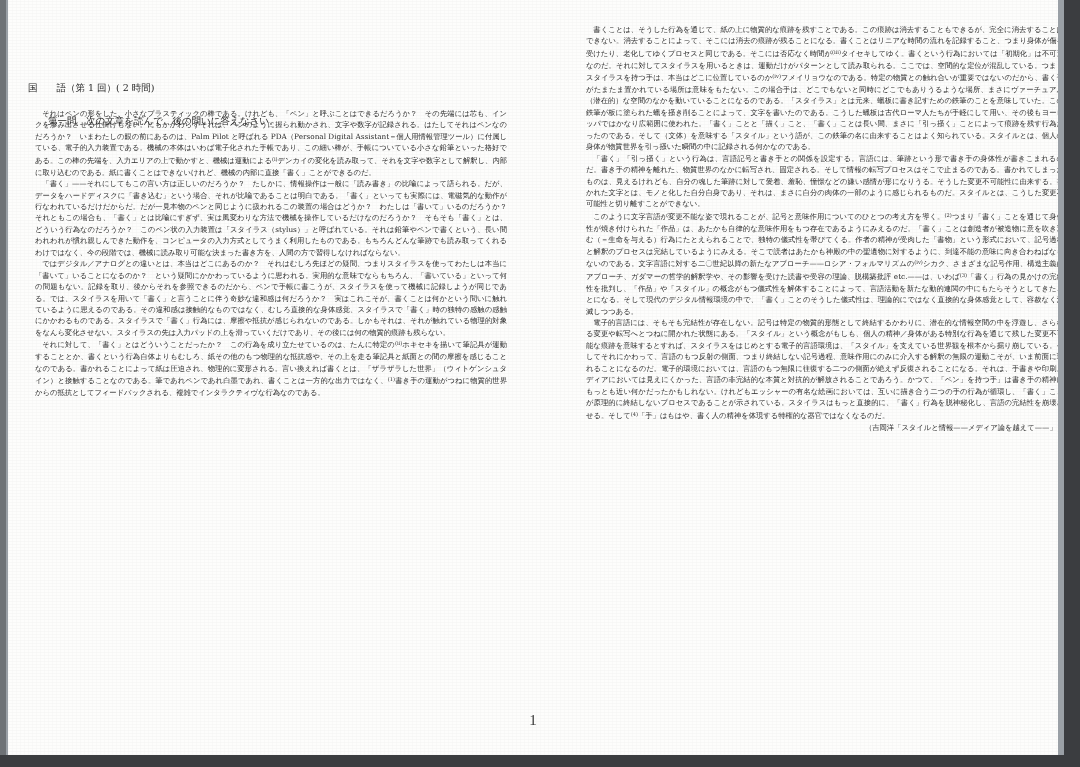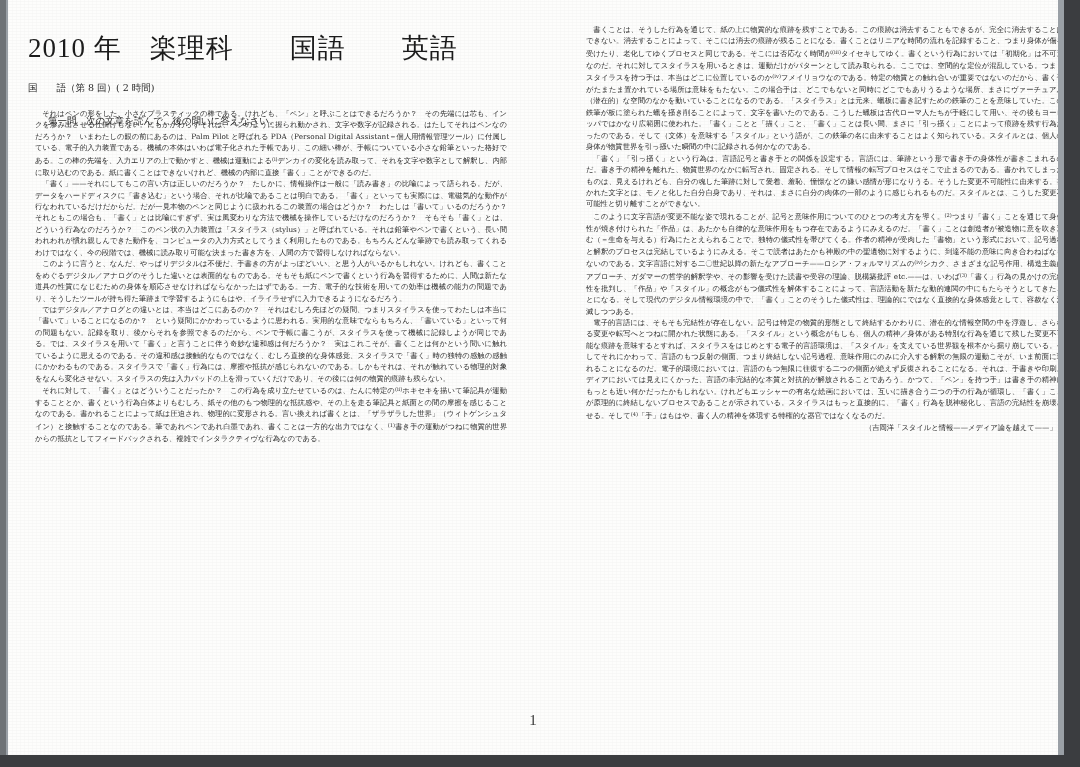--- a/index.html
+++ b/index.html
@@ -96,33 +96,31 @@
 </head>
 <body>
 
 <div class="viewer">
   <div class="edge-left"></div>
   <div class="page-shadow"></div>
 
   <div class="page">
     <div class="page-inner">
 
-      <div class="doc-title">2010 年　楽理科　　国語　　英語</div>
 
-      <div class="subject-line">国　　語（第 8 回）( 2 時間)</div>
+      <div class="subject-line">国　　語（第 1 回）( 2 時間)</div>
 
       <div class="instruction-line">第一問　次の文章を読んで、後の問いに答えなさい。</div>
 
       <div class="col col-left">
 
         <p class="para"><span>それはペンの形をした、小さなプラスティックの棒である。けれども、「ペン」と呼ぶことはできるだろうか？　その先端には芯も、インクを滲み出させる仕掛けもない。にもかかわらずそれは、ペンのように握られ動かされ、文字や数字が記録される。はたしてそれはペンなのだろうか？　いまわたしの眼の前にあるのは、Palm Pilot と呼ばれる PDA（Personal Digital Assistant＝個人用情報管理ツール）に付属している、電子的入力装置である。機械の本体はいわば電子化された手帳であり、この細い棒が、手帳についている小さな鉛筆といった格好である。この棒の先端を、入力エリアの上で動かすと、機械は運動による</span><span class="mk">(i)</span><span class="u">デンカイ</span><span>の変化を読み取って、それを文字や数字として解釈し、内部に取り込むのである。紙に書くことはできないけれど、機械の内部に直接「書く」ことができるのだ。</span></p>
 
         <p class="para"><span>「書く」——それにしてもこの言い方は正しいのだろうか？　たしかに、情報操作は一般に「読み書き」の比喩によって語られる。だが、データをハードディスクに「書き込む」という場合、それが比喩であることは明白である。「書く」といっても実際には、電磁気的な動作が行なわれているだけだからだ。だが一見本物のペンと同じように扱われるこの装置の場合はどうか？　わたしは「書いて」いるのだろうか？　それともこの場合も、「書く」とは比喩にすぎず、実は風変わりな方法で機械を操作しているだけなのだろうか？　</span><span class="u">そもそも「書く」とは、どういう行為なのだろうか？</span><span>　このペン状の入力装置は「スタイラス（stylus）」と呼ばれている。それは鉛筆やペンで書くという、長い間われわれが慣れ親しんできた動作を、コンピュータの入力方式としてうまく利用したものである。もちろんどんな筆跡でも読み取ってくれるわけではなく、今の段階では、機械に読み取り可能な決まった書き方を、人間の方で習得しなければならない。</span></p>
 
-        <p class="para"><span>このように言うと、なんだ、やっぱりデジタルは不便だ、手書きの方がよっぽどいい、と思う人がいるかもしれない。けれども、書くことをめぐるデジタル／アナログのそうした違いとは表面的なものである。そもそも紙にペンで書くという行為を習得するために、人間は新たな道具の性質になじむための身体を順応させなければならなかったはずである。一方、電子的な技術を用いての効率は機械の能力の問題であり、そうしたツールが持ち得た筆跡まで学習するようにもはや、イライラせずに入力できるようになるだろう。</span></p>
 
         <p class="para"><span>ではデジタル／アナログとの違いとは、本当はどこにあるのか？　それはむしろ先ほどの疑問、つまりスタイラスを使ってわたしは本当に「書いて」いることになるのか？　という疑問にかかわっているように思われる。実用的な意味でならもちろん、「書いている」といって何の問題もない。記録を取り、後からそれを参照できるのだから、ペンで手帳に書こうが、スタイラスを使って機械に記録しようが同じである。では、スタイラスを用いて「書く」と言うことに伴う奇妙な違和感は何だろうか？　実はこれこそが、書くことは何かという問いに触れているように思えるのである。その違和感は接触的なものではなく、むしろ直接的な身体感覚、スタイラスで「書く」時の独特の感触の感触にかかわるものである。スタイラスで「書く」行為には、摩擦や抵抗が感じられないのである。しかもそれは、それが触れている物理的対象をなんら変化させない。スタイラスの先は入力パッドの上を滑っていくだけであり、その後には何の物質的痕跡も残らない。</span></p>
 
         <p class="para"><span>それに対して、「書く」とはどういうことだったか？　この行為を成り立たせているのは、たんに特定の</span><span class="mk">(ii)</span><span class="u">ホキセキ</span><span>を描いて筆記具が運動することとか、書くという行為自体よりもむしろ、紙その他のもつ物理的な抵抗感や、その上を走る筆記具と紙面との間の摩擦を感じることなのである。書かれることによって紙は圧迫され、物理的に変形される。言い換えれば書くとは、「ザラザラした世界」（ウィトゲンシュタイン）と接触することなのである。筆であれペンであれ白墨であれ、書くことは一方的な出力ではなく、</span><span class="mk">(1)</span><span class="u">書き手の運動がつねに物質的世界からの抵抗としてフィードバックされる、複雑でインタラクティヴな行為なのである。</span></p>
       </div>
 
       <div class="col col-right">
 
         <p class="para"><span>書くことは、そうした行為を通じて、紙の上に物質的な痕跡を残すことである。この痕跡は消去することもできるが、完全に消去することはできない。消去することによって、そこには消去の痕跡が残ることになる。書くことはリニアな時間の流れを記録すること、つまり身体が傷を受けたり、老化してゆくプロセスと同じである。そこには否応なく時間が</span><span class="mk">(iii)</span><span class="u">タイセキ</span><span>してゆく。書くという行為においては「初期化」は不可避なのだ。それに対してスタイラスを用いるときは、運動だけがパターンとして読み取られる。ここでは、空間的な定位が混乱している。つまりスタイラスを持つ手は、本当はどこに位置しているのか</span><span class="mk">(iv)</span><span class="u">フメイリョウ</span><span>なのである。特定の物質との触れ合いが重要ではないのだから、書く手がたまたま置かれている場所は意味をもたない。この場合手は、どこでもないと同時にどこでもありうるような場所、まさにヴァーチュアル（潜在的）な空間のなかを動いていることになるのである。「スタイラス」とは元来、蠟板に書き記すための鉄筆のことを意味していた。この鉄筆が板に塗られた蠟を掻き削ることによって、文字を書いたのである。こうした蠟板は古代ローマ人たちが手軽にして用い、その後もヨーロッパではかなり広範囲に使われた。「書く」ことと「描く」こと、「書く」ことは長い間、まさに「引っ掻く」ことによって痕跡を残す行為だったのである。そして（文体）を意味する「スタイル」という語が、この鉄筆の名に由来することはよく知られている。スタイルとは、個人の身体が物質世界を引っ掻いた瞬間の中に記録される何かなのである。</span></p>
 

